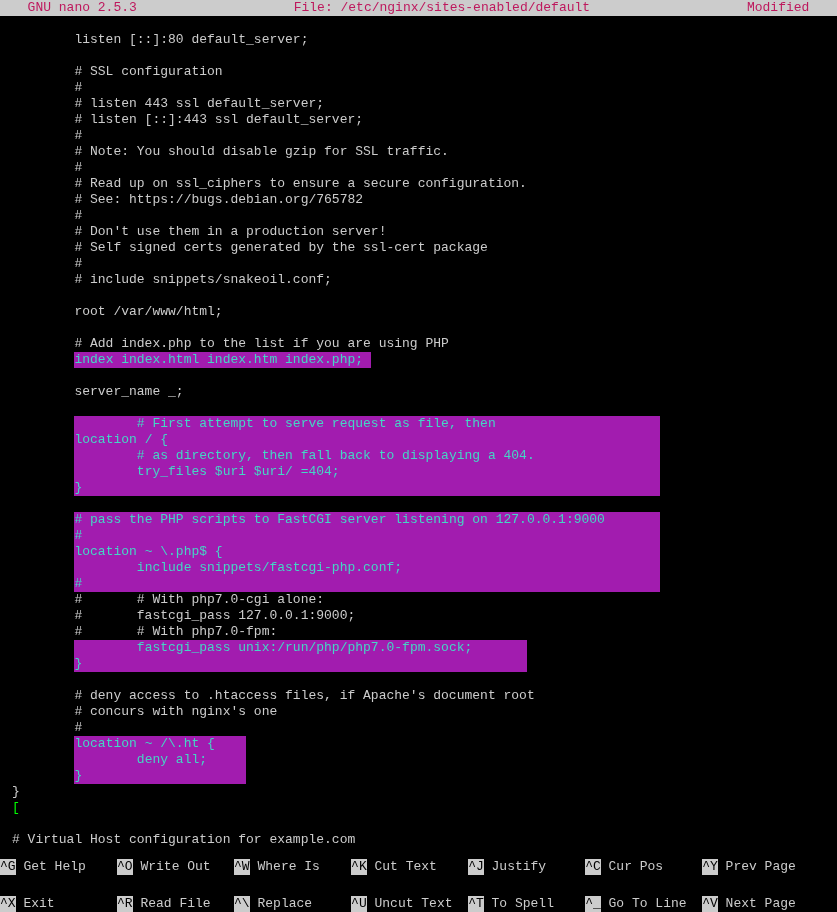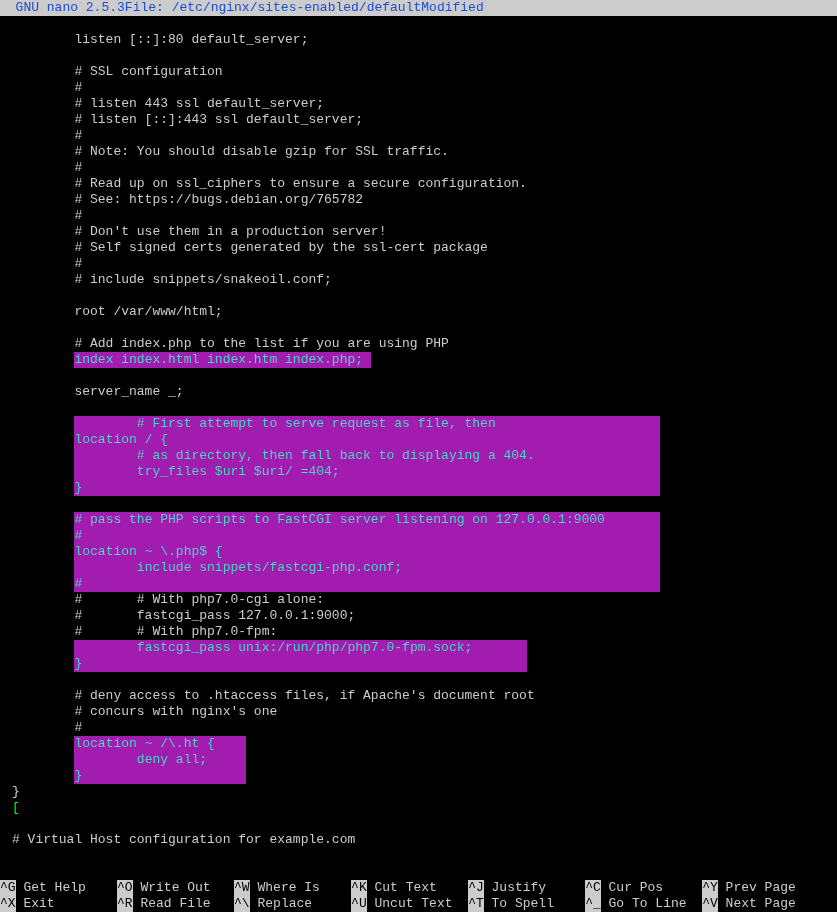--- a/index.html
+++ b/index.html
@@ -8,24 +8,25 @@
       font-family: "Courier New", Courier, monospace;
       font-size: 13px;
       line-height: 16px;
       width: 837px;
       height: 912px;
       overflow: hidden;
       color: #cccccc;
     }
     .titlebar {
       background: #cccccc;
-      color: #1d4ed8;
+      color: #be185d;
       height: 16px;
       display: flex;
-      padding: 0 0;
+      justify-content: space-between;
+      padding: 0 12px;
       font-weight: normal;
     }
     .titlebar > span { white-space: pre; }
     .editor {
       padding: 0;
       color: #cccccc;
     }
     .line {
       height: 16px;
       white-space: pre;
@@ -37,21 +38,21 @@
       display: inline-block;
     }
     .green { color: #00ff00; }
     .shortcuts {
       position: absolute;
       bottom: 0;
       left: 0;
       right: 0;
       width: 837px;
     }
-    .shortcut-row { height: 16px; white-space: pre; }
+    .shortcut-row { height: 16px; white-space: pre; margin-top: 21px; }
     .kc {
       background: #cccccc;
       color: #000000;
       display: inline-block;
     }
   </style>
 </head>
 <body>
 
 <div class="titlebar">

